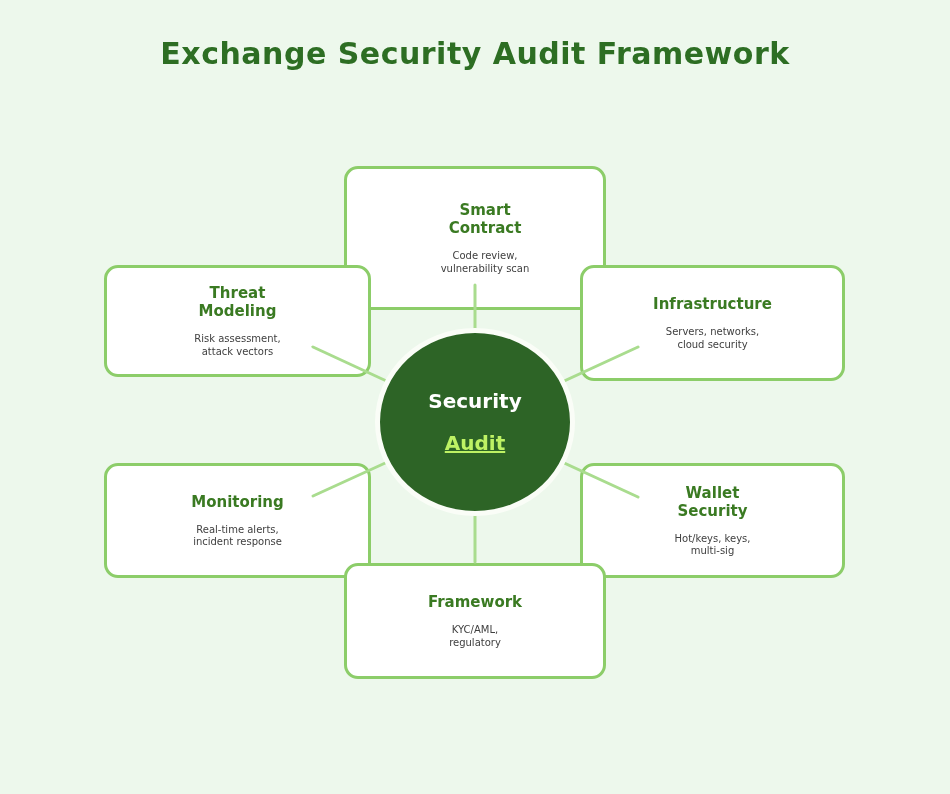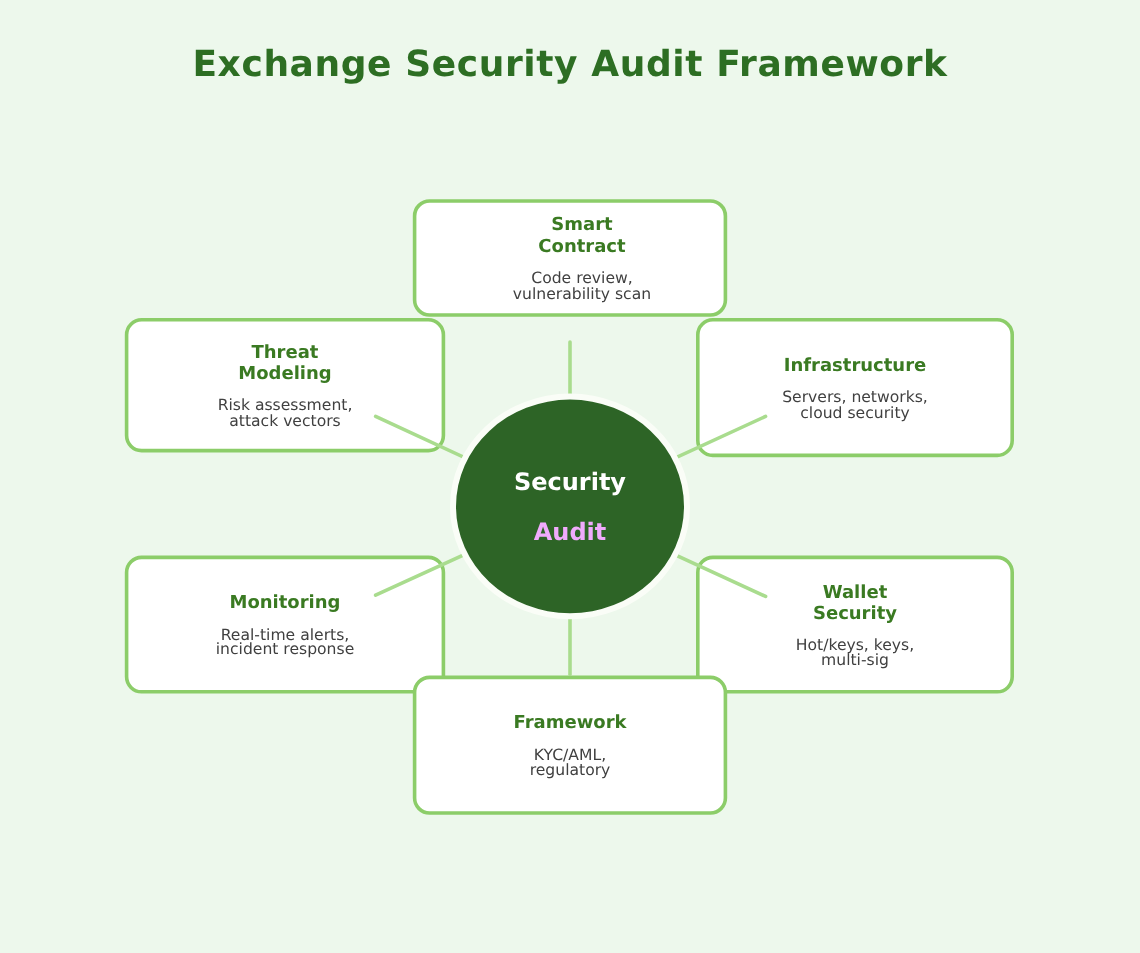--- a/index.html
+++ b/index.html
@@ -42,26 +42,26 @@
     text-align:center;
   }
   .node-title{
     font-size:15px;
     font-weight:bold;
     color:#3a7a22;
     line-height:18px;
     white-space:pre-line;
   }
   .node-subtitle{
-    font-size:13px;
+    font-size:10px;
     color:#404040;
     line-height:12.5px;
     white-space:pre-line;
   }
-  .n-smart      { left:344px; top:166px; width:262px; height:98px;padding-left:20px; }
+  .n-smart      { left:344px; top:166px; width:262px; height:144px;padding-left:20px; }
   .n-threat     { left:104px; top:265px; width:267px; height:112px; }
   .n-infra      { left:580px; top:265px; width:265px; height:116px; }
   .n-monitor    { left:104px; top:463px; width:267px; height:115px; }
   .n-wallet     { left:580px; top:463px; width:265px; height:115px;align-items:center; }
   .n-compliance { left:344px; top:563px; width:262px; height:116px; }
   .center-circle{
     position:absolute;
     left:375px; top:328px;
     width:200px; height:188px;
     background:#2d6426;
@@ -77,21 +77,22 @@
     text-align:center;
   }
   .center-line1{
     font-size:20px;
     font-weight:bold;
     color:#ffffff;
   }
   .center-line2{
     font-size:20px;
     font-weight:bold;
-    color:#f0abfc;
+    color:#bef264;
+    text-decoration:underline;
   }
 </style>
 </head>
 <body>
 
 <div class="page">
 
   <div class="main-title">Exchange Security Audit Framework</div>
 
   <div class="node n-smart">

